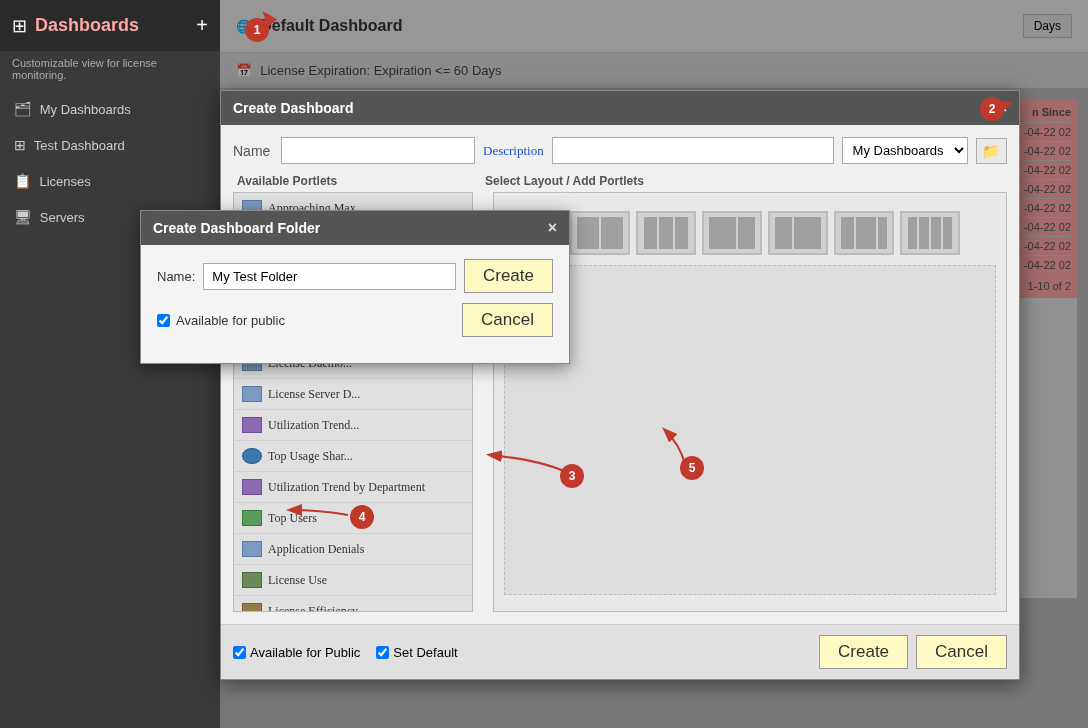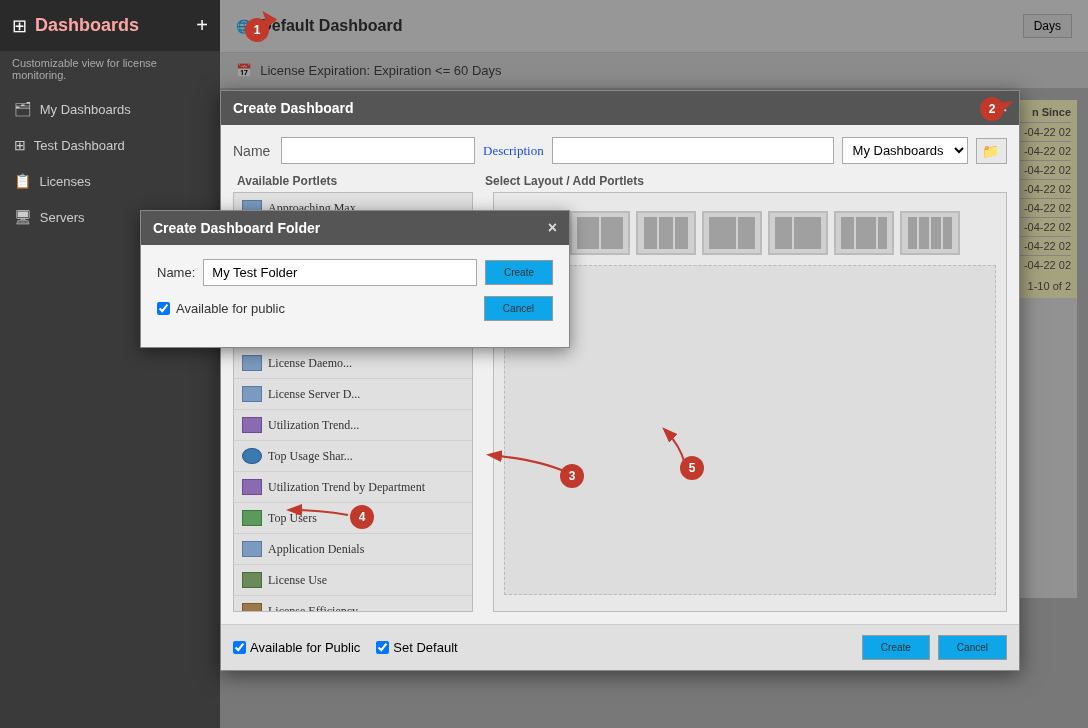--- a/index.html
+++ b/index.html
@@ -240,23 +240,23 @@
       justify-content: space-between;
       padding: 10px 12px;
       background: #e0e0e0;
       border-top: 1px solid #ccc;
     }
     .footer-checks { display: flex; gap: 16px; align-items: center; }
     .footer-btns { display: flex; gap: 8px; }
     .btn {
       padding: 6px 18px;
       border: 1px solid #999;
-      background: #0ea5e9;
+      background: #fef9c3;
       cursor: pointer;
-      font-size: 10px;
+      font-size: 17px;
       color: #333;
     }
 
     
     .modal-folder {
       position: absolute;
       top: 210px;
       left: 140px;
       width: 430px;
       background: #f4f4f4;
@@ -363,21 +363,21 @@
     </div>
   </div>
   <div class="main-sub-header">
     <span style="color:#555;">📅</span>
     <span class="main-sub-title">License Expiration: Expiration &lt;= 60 Days</span>
   </div>
 
   <div style="padding:10px;position:relative;">
     <div style="background:#e0e0e0;border:1px solid #bbb;min-height:500px;padding:8px;position:relative;">
 
-      <div style="position:absolute;right:0;top:0;width:100px;background:#fef9c3;padding:6px;font-size:11px;color:#555;text-align:right;">
+      <div style="position:absolute;right:0;top:0;width:100px;background:#fca5a5;padding:6px;font-size:11px;color:#555;text-align:right;">
         <div style="margin-bottom:4px;font-weight:bold;">n Since</div>
         <div style="border-top:1px solid #ccc;padding:3px 0;">-04-22 02</div>
         <div style="border-top:1px solid #ccc;padding:3px 0;">-04-22 02</div>
         <div style="border-top:1px solid #ccc;padding:3px 0;">-04-22 02</div>
         <div style="border-top:1px solid #ccc;padding:3px 0;">-04-22 02</div>
         <div style="border-top:1px solid #ccc;padding:3px 0;">-04-22 02</div>
         <div style="border-top:1px solid #ccc;padding:3px 0;">-04-22 02</div>
         <div style="border-top:1px solid #ccc;padding:3px 0;">-04-22 02</div>
         <div style="border-top:1px solid #ccc;padding:3px 0;">-04-22 02</div>
         <div style="margin-top:6px;font-size:11px;">1-10 of 2</div>

